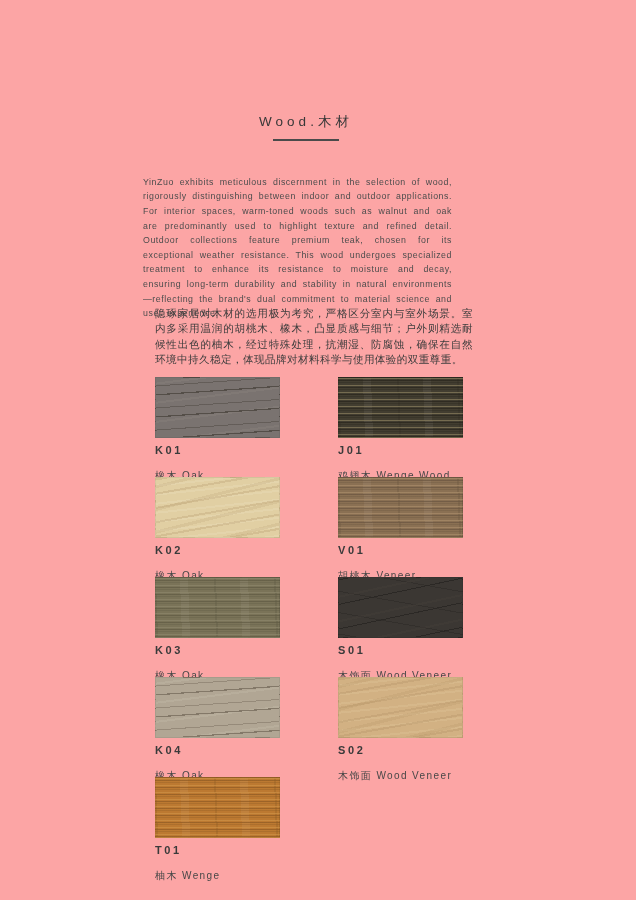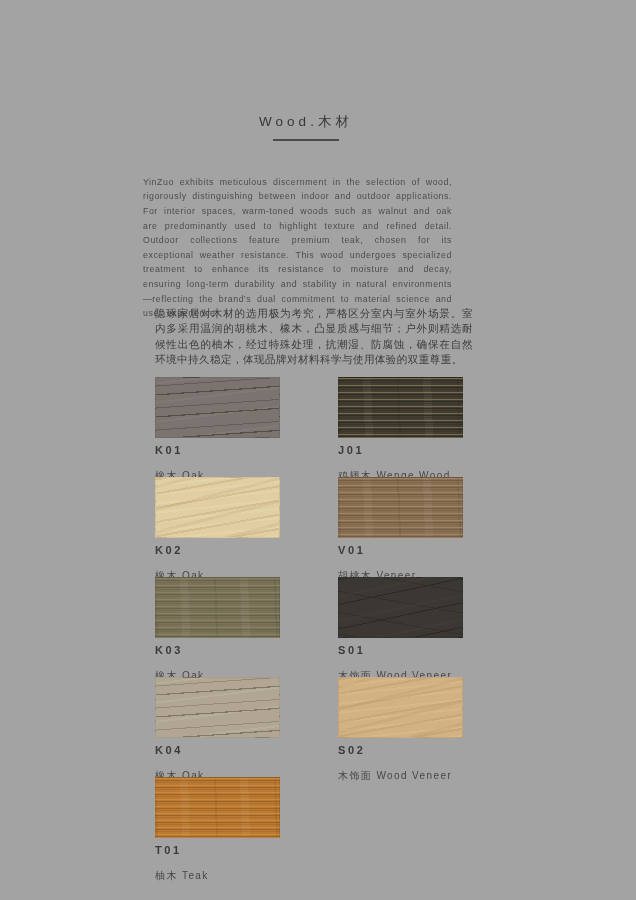--- a/index.html
+++ b/index.html
@@ -1,19 +1,19 @@
 <!DOCTYPE html>
 <html><head>
 <meta charset="utf-8">
 <style>
   html,body{margin:0;padding:0;background:#ffffff;}
   .page{
     position:relative;
     width:636px;height:900px;
-    background:#a3a3a3;
+    background:#fca5a5;
     overflow:hidden;
     font-family:"Liberation Sans","DejaVu Sans",sans-serif;
     color:#3f3f3f;
   }
   .title-wrap{
     position:absolute;left:0;top:112px;width:612px;text-align:center;
   }
   .page-title{
     font-size:13.5px;letter-spacing:4px;color:#383838;font-weight:normal;
     margin:0;display:inline-block;
@@ -106,17 +106,17 @@
       <div class="mname">橡木 Oak</div>
     </div>
       <div class="card">
       <div class="swatch" style="background-color: rgb(210, 177, 131); background-image: repeating-linear-gradient(-10deg, transparent 0px, transparent 7px, rgba(184, 151, 106, 0.4) 7px, rgba(184, 151, 106, 0.4) 9px, transparent 9px, transparent 14px), repeating-linear-gradient(-14deg, transparent 0px, transparent 11px, rgba(184, 151, 106, 0.267) 11px, rgba(184, 151, 106, 0.267) 14px, transparent 14px, transparent 22px), repeating-linear-gradient(-6deg, rgba(223, 197, 154, 0.333) 0px, rgba(223, 197, 154, 0.333) 2px, transparent 2px, transparent 9px);"></div>
       <div class="mcode">S02</div>
       <div class="mname">木饰面 Wood Veneer</div>
     </div>
       <div class="card">
       <div class="swatch" style="background-color: rgb(188, 121, 49); background-image: repeating-linear-gradient(rgba(205, 145, 69, 0.7) 0px, rgba(205, 145, 69, 0.7) 1px, transparent 1px, transparent 2px, rgba(142, 90, 35, 0.7) 2px, rgba(142, 90, 35, 0.7) 3px, transparent 3px, transparent 4.5px, rgba(142, 90, 35, 0.333) 4.5px, rgba(142, 90, 35, 0.333) 5.5px, transparent 5.5px, transparent 7px), repeating-linear-gradient(88deg, rgba(0, 0, 0, 0.08) 0px, rgba(0, 0, 0, 0.08) 2px, transparent 2px, transparent 26px, rgba(255, 255, 255, 0.06) 26px, rgba(255, 255, 255, 0.06) 34px, transparent 34px, transparent 60px);"></div>
       <div class="mcode">T01</div>
-      <div class="mname">柚木 Teak</div>
+      <div class="mname">柚木 Wenge</div>
     </div>
     </div>
 
 </div>
 
 </body></html>

